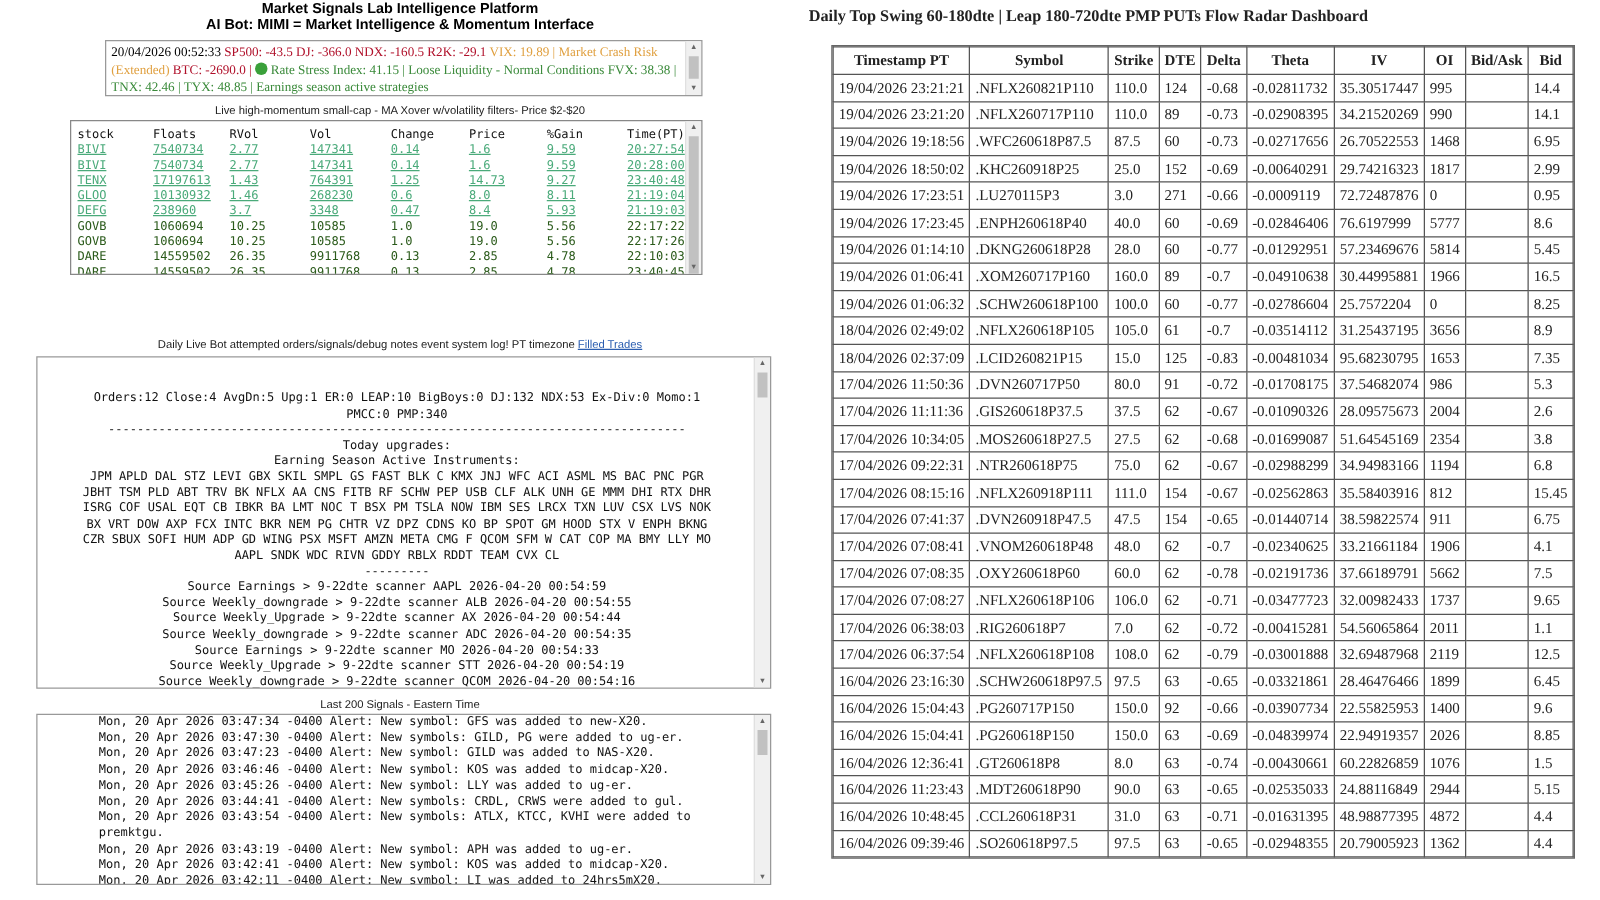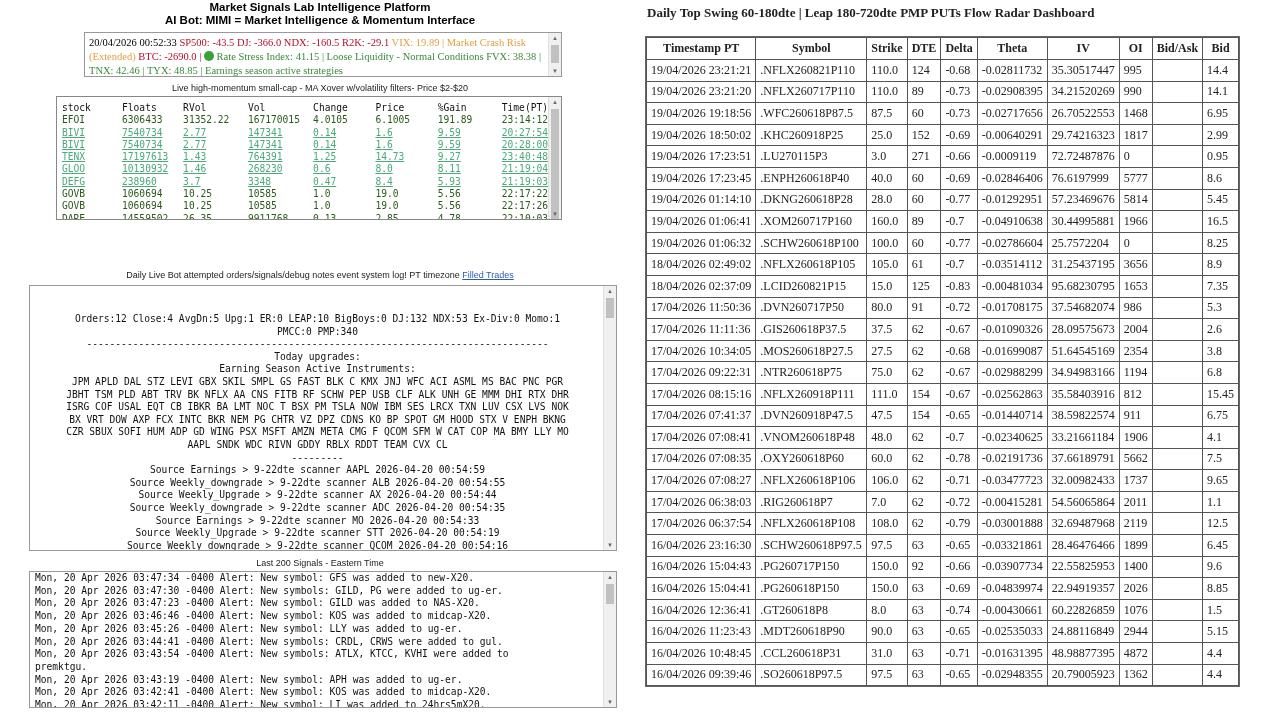--- a/index.html
+++ b/index.html
@@ -27,29 +27,29 @@
 
   .stocks { position:absolute; left:56px; top:96px; width:506px; height:124px; border:1px solid #888; box-sizing:border-box; overflow:hidden; }
   .stocks table { border-collapse:collapse; font-family:"DejaVu Sans Mono", monospace; font-size:9.6px; line-height:12.3px; margin:5px 0 0 5px; }
   .stocks td, .stocks th { padding:0; text-align:left; font-weight:normal; white-space:nowrap; }
   .stocks .dk { color:#2a5a1a; }
   .stocks .lt { color:#4aaa7a;text-decoration:underline; }
 
   .log { position:absolute; left:29px; top:285px; width:588px; height:266px; border:1px solid #999; box-sizing:border-box; overflow:hidden; }
   .log pre { margin:18px; padding:9px 16px 0 5px; font-family:"DejaVu Sans Mono", monospace; font-size:9.6px; line-height:12.6px; white-space:pre-wrap; color:#111;text-align:center; }
 
-  .signals { position:absolute; left:29px; top:571px; width:588px; height:137px; border:1px solid #999; box-sizing:border-box; overflow:hidden; }
+  .signals { position:absolute; left:29px; top:571px; width:588px; height:137px; border:1px solid #999; box-sizing:border-box; overflow:hidden;padding-left:44px; }
   .signals pre { margin:0; padding:0 16px 0 5px; font-family:"DejaVu Sans Mono", monospace; font-size:9.6px; line-height:12.7px; white-space:pre-wrap; color:#111; }
 
   
   .right-title { position:absolute; left:647px; top:5px; font-family:"Liberation Serif", serif; font-weight:bold; font-size:13px; color:#222; }
   .flow { position:absolute; left:646px; top:37px; border-collapse:collapse; font-family:"Liberation Serif", serif; font-size:12px; color:#222; }
   .flow th, .flow td { border:1px solid #555; height:20.6px; padding:0 4px; white-space:nowrap; text-align:left; }
   .flow th { font-weight:bold; text-align:center; height:21px; }
-  .flow { outline:1.5px solid #666; }
+  .flow { outline:1.5px solid #666;margin-left:20px; }
 </style>
 </head>
 <body>
 
 <div class="left">
   <div class="title1">Market Signals Lab Intelligence Platform</div>
   <div class="title2">AI Bot: MIMI = Market Intelligence &amp; Momentum Interface</div>
 
   <div class="ticker">
     <span>20/04/2026 00:52:33</span>
@@ -84,30 +84,20 @@
             <th style="color: rgb(17, 17, 17);">Floats</th>
             <th style="color: rgb(17, 17, 17);">RVol</th>
             <th style="color: rgb(17, 17, 17);">Vol</th>
             <th style="color: rgb(17, 17, 17);">Change</th>
             <th style="color: rgb(17, 17, 17);">Price</th>
             <th style="color: rgb(17, 17, 17);">%Gain</th>
             <th style="color: rgb(17, 17, 17);">Time(PT)</th>
           </tr>
       </thead>
       <tbody id="scanner-body">
-          <tr class="dk">
-            <td>EFOI</td>
-            <td>6306433</td>
-            <td>31352.22</td>
-            <td>167170015</td>
-            <td>4.0105</td>
-            <td>6.1005</td>
-            <td>191.89</td>
-            <td>23:14:12</td>
-          </tr>
           <tr class="lt">
             <td>BIVI</td>
             <td>7540734</td>
             <td>2.77</td>
             <td>147341</td>
             <td>0.14</td>
             <td>1.6</td>
             <td>9.59</td>
             <td>20:27:54</td>
           </tr>

